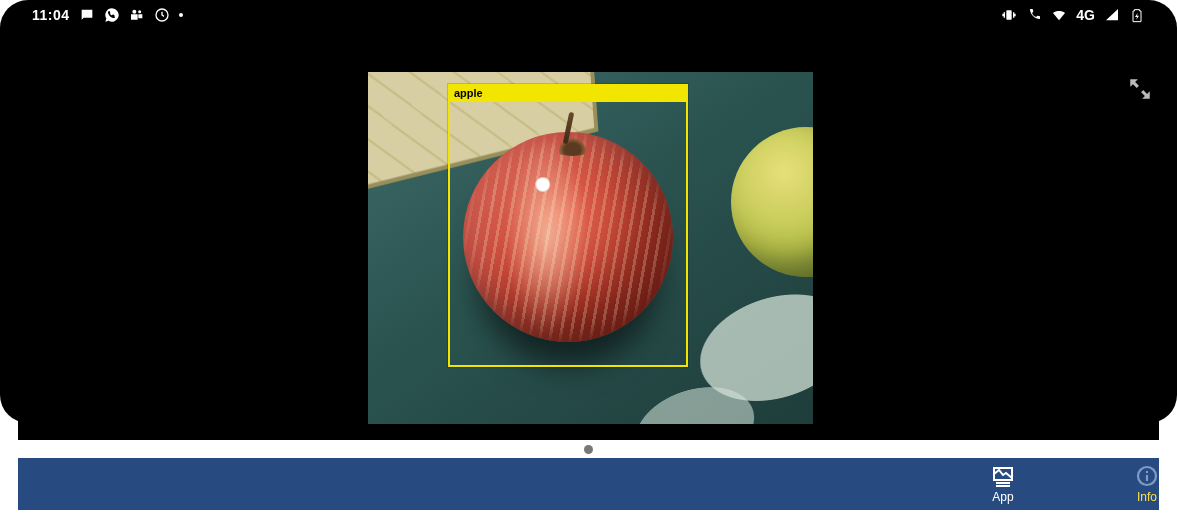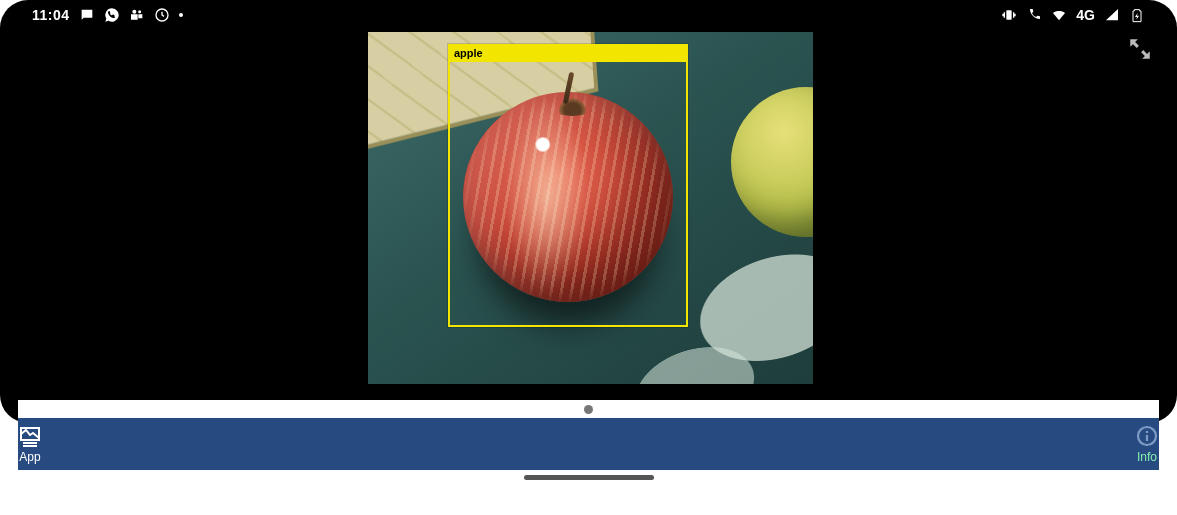--- a/index.html
+++ b/index.html
@@ -42,20 +42,21 @@
     color: #1f3f7a;
     font-weight: 700;
     font-size: 17px;
   }
 
   
   .stage {
     position: relative;
     height: 370px;
     background: #000;
+    margin-top: 40px;
   }
   .camera-view {
     position: absolute;
     top: 2px;
     left: 350px;
     width: 445px;
     height: 352px;
     overflow: hidden;
     background: linear-gradient(145deg, #3e6b68 0%, #2a5350 45%, #1e3d3b 100%);
   }
@@ -166,30 +167,31 @@
     justify-content: center;
   }
   .pager-dot { width: 9px; height: 9px; border-radius: 50%; background: #777; }
 
   
   .tabbar {
     height: 52px;
     background: #274a80;
     display: flex;
     align-items: center;
-    justify-content: space-between;
-    gap: 68px;
+    justify-content: flex-end;
+    gap: 120px;
+    padding-left: 35px;
   }
   .tab {
     display: flex; flex-direction: column; align-items: center; gap: 2px;
     font-size: 12px;
     cursor: pointer;
   }
   .tab.active { color: #fff; }
-  .tab.inactive { color: #86efac; }
+  .tab.inactive { color: #fde047; }
   .tab .tico { width: 24px; height: 24px; }
   .tab.active .tico svg { fill: #fff; stroke: #fff; }
   .tab.inactive .tico svg { fill: none; stroke: #7d9bc4; }
 
   
   .gesture {
     height: 15px;
     display: flex; align-items: center; justify-content: center;
   }
   .gesture .bar { width: 130px; height: 5px; border-radius: 3px; background: #555; }

